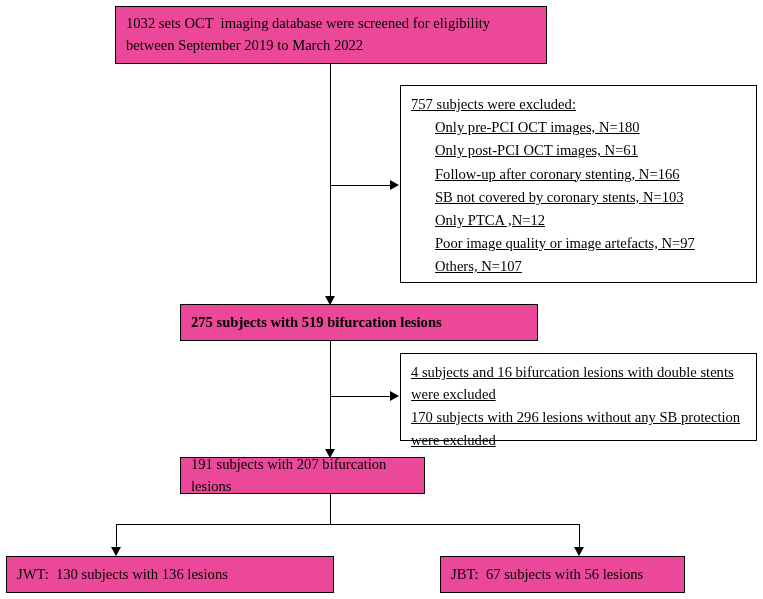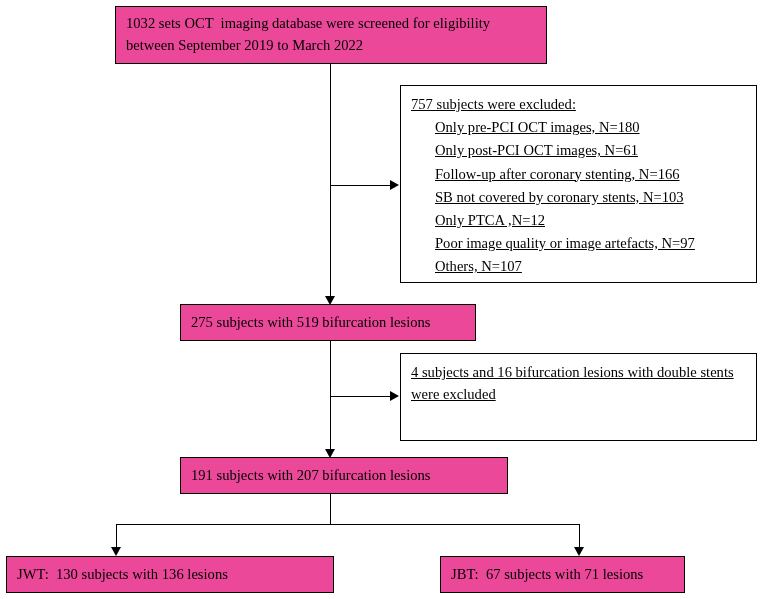--- a/index.html
+++ b/index.html
@@ -83,37 +83,38 @@
     <div class="excl-head">757 subjects were excluded:</div>
     <div class="excl-item">Only pre-PCI OCT images,  N=180</div>
     <div class="excl-item">Only post-PCI OCT images,  N=61</div>
     <div class="excl-item">Follow-up after coronary stenting,  N=166</div>
     <div class="excl-item">SB not covered by coronary stents,  N=103</div>
     <div class="excl-item">Only PTCA ,N=12</div>
     <div class="excl-item">Poor image quality or image artefacts,  N=97</div>
     <div class="excl-item">Others,  N=107</div>
   </div>
 
-  <div class="box center-v" style="left:180px; top:304px; width:296px; height:37px;">275 subjects with 519 bifurcation lesions</div>
+  <div class="box center-v" style="left:180px; top:304px; width:358px; height:37px;font-weight:bold;">275 subjects with 519 bifurcation lesions</div>
 
   <div class="line vline" style="left:330px; top:341px; height:110px;"></div>
   <div class="arrow arrow-down" style="left:325px; top:449px;"></div>
 
   <div class="line hline" style="left:330px; top:396px; width:62px;"></div>
   <div class="arrow arrow-right" style="left:390px; top:391px;"></div>
 
   <div class="excl-list" style="left:400px; top:353px; width:357px; height:88px;">
     <div class="excl-head">4 subjects and 16 bifurcation lesions with double stents were excluded</div>
+    <div class="excl-head">170 subjects with 296 lesions without any SB protection were excluded</div>
   </div>
 
-  <div class="box center-v" style="left:180px; top:457px; width:328px; height:37px;">191 subjects with 207 bifurcation lesions</div>
+  <div class="box center-v" style="left:180px; top:457px; width:245px; height:37px;">191 subjects with 207 bifurcation lesions</div>
 
   <div class="line vline" style="left:330px; top:494px; height:31px;"></div>
   <div class="line hline" style="left:116px; top:524px; width:464px;"></div>
   <div class="line vline" style="left:116px; top:524px; height:25px;"></div>
   <div class="line vline" style="left:579px; top:524px; height:25px;"></div>
   <div class="arrow arrow-down" style="left:111px; top:547px;"></div>
   <div class="arrow arrow-down" style="left:574px; top:547px;"></div>
 
   <div class="box center-v" style="left:6px; top:556px; width:328px; height:37px;">JWT:  130 subjects with 136 lesions</div>
-  <div class="box center-v" style="left:440px; top:556px; width:245px; height:37px;">JBT:  67 subjects with 71 lesions</div>
+  <div class="box center-v" style="left:440px; top:556px; width:245px; height:37px;">JBT:  67 subjects with 56 lesions</div>
 
 </div>
 
 </body></html>

